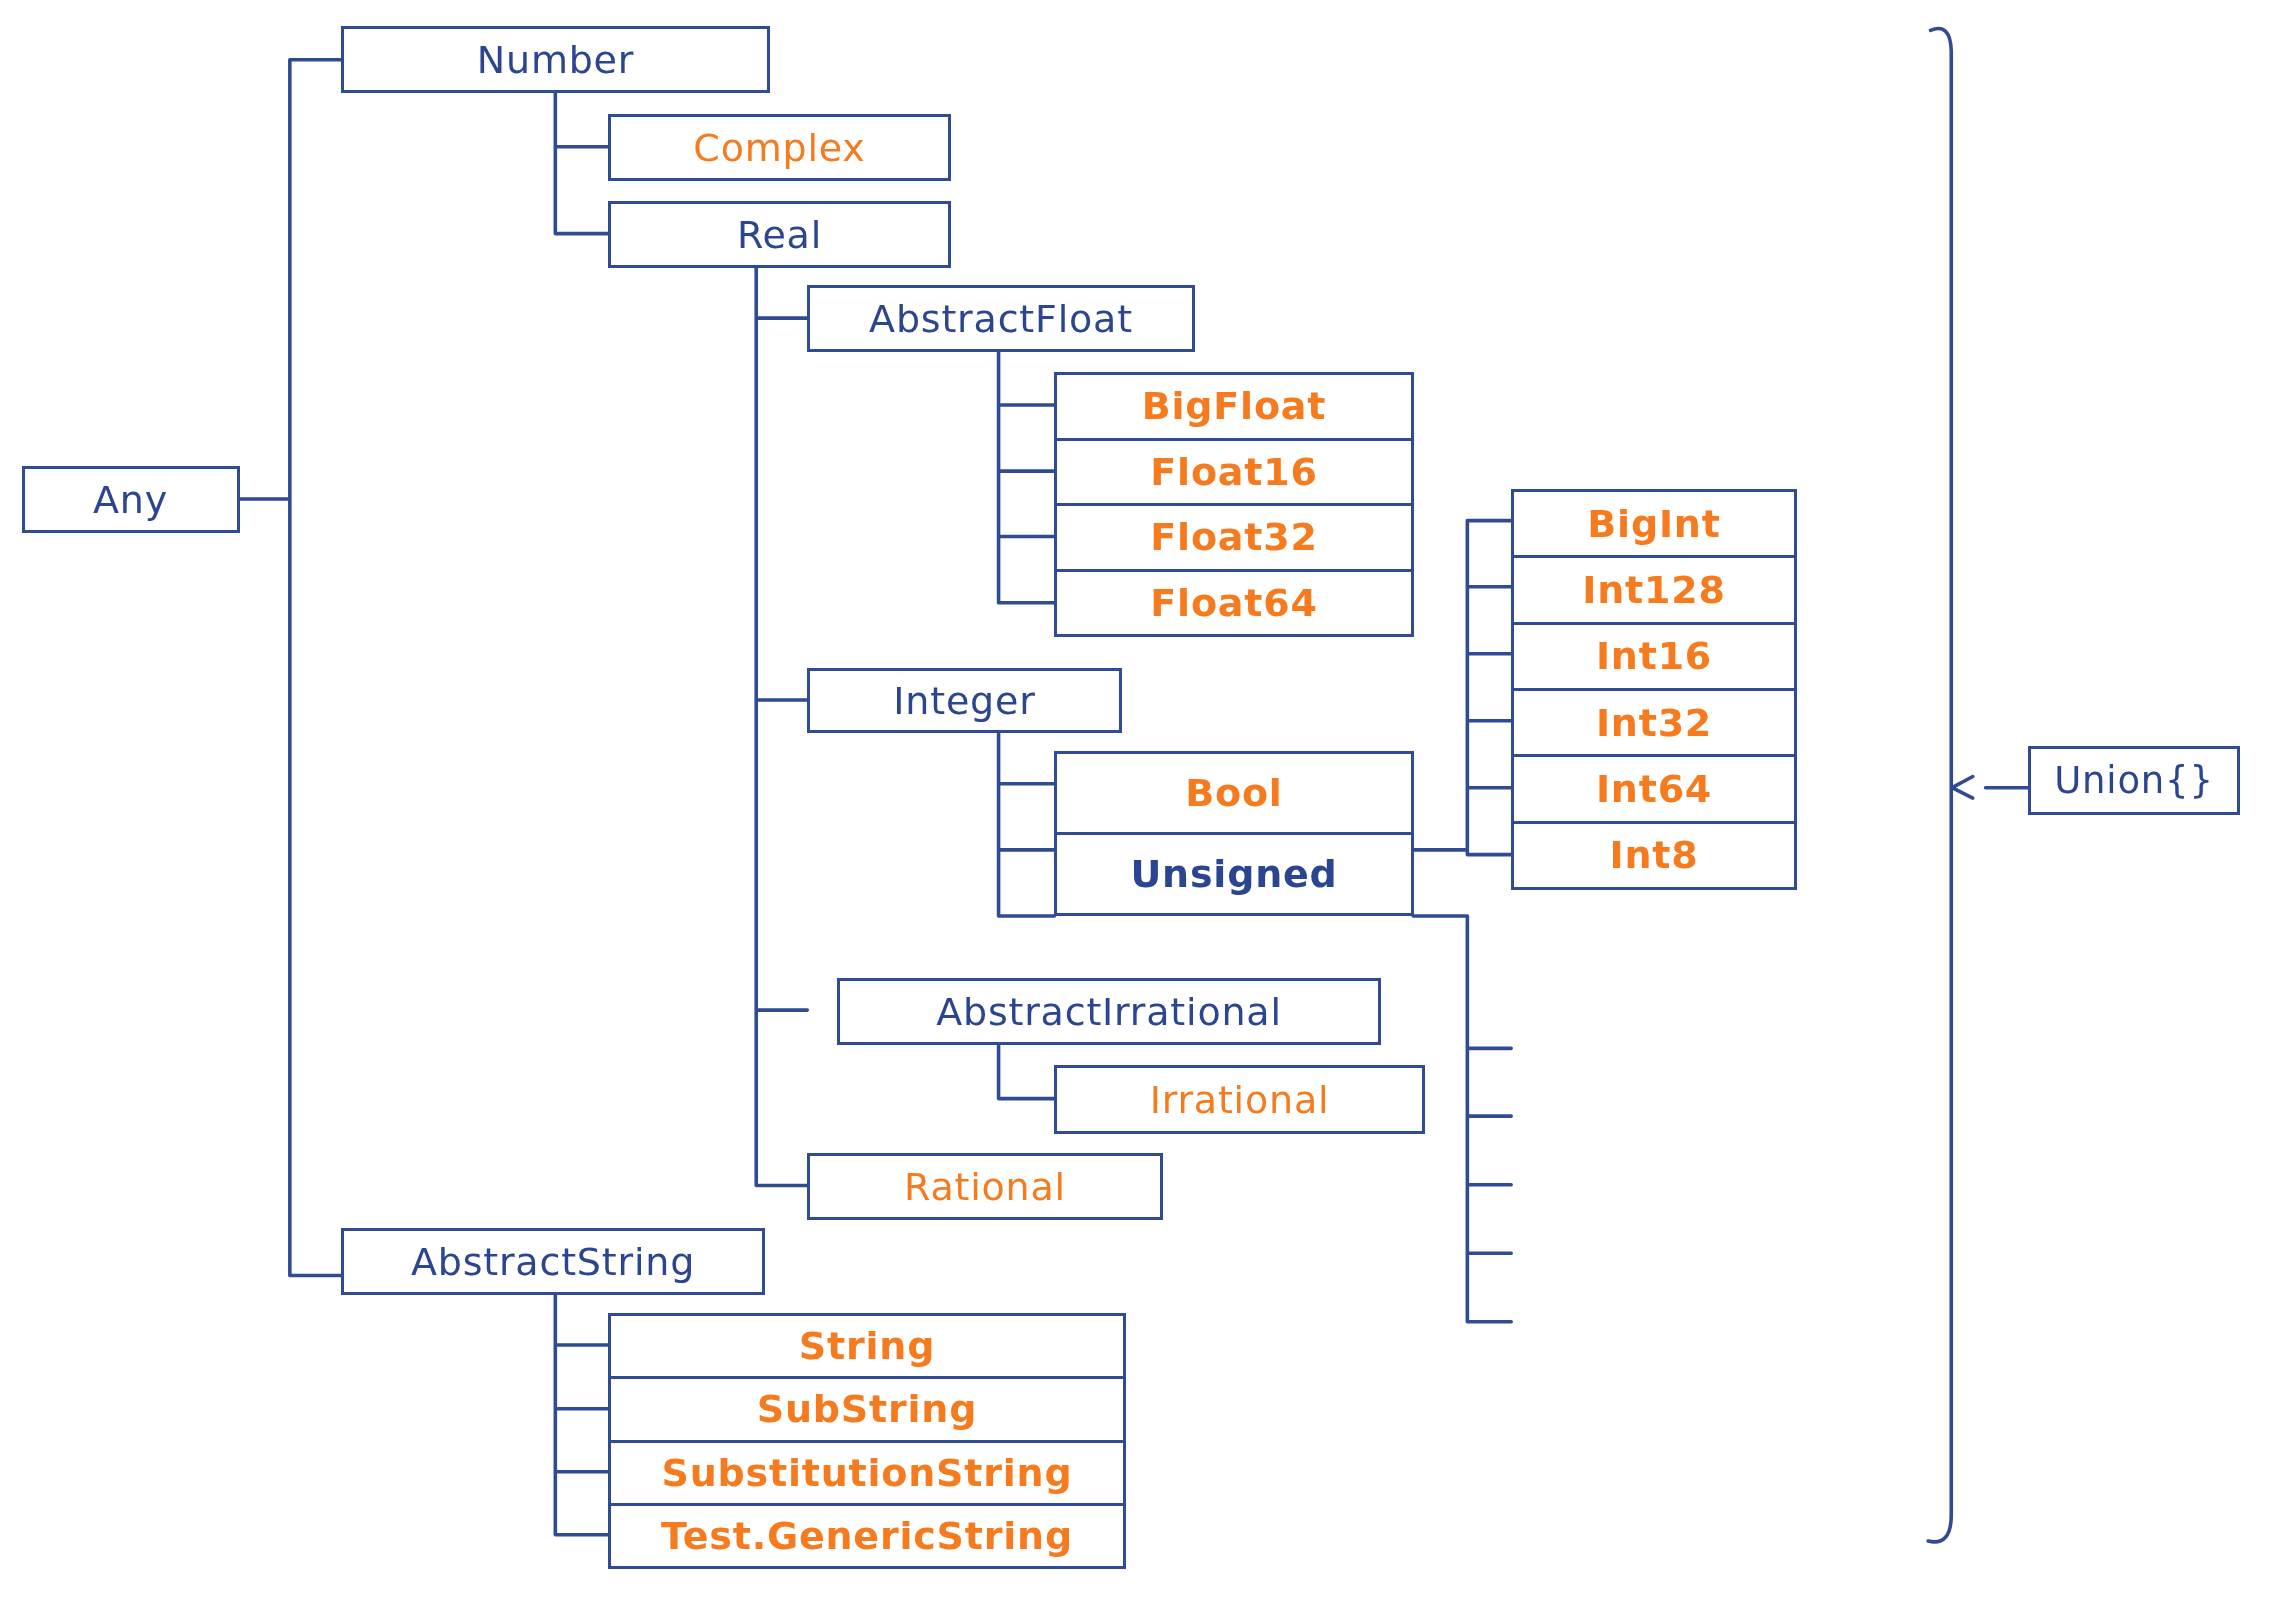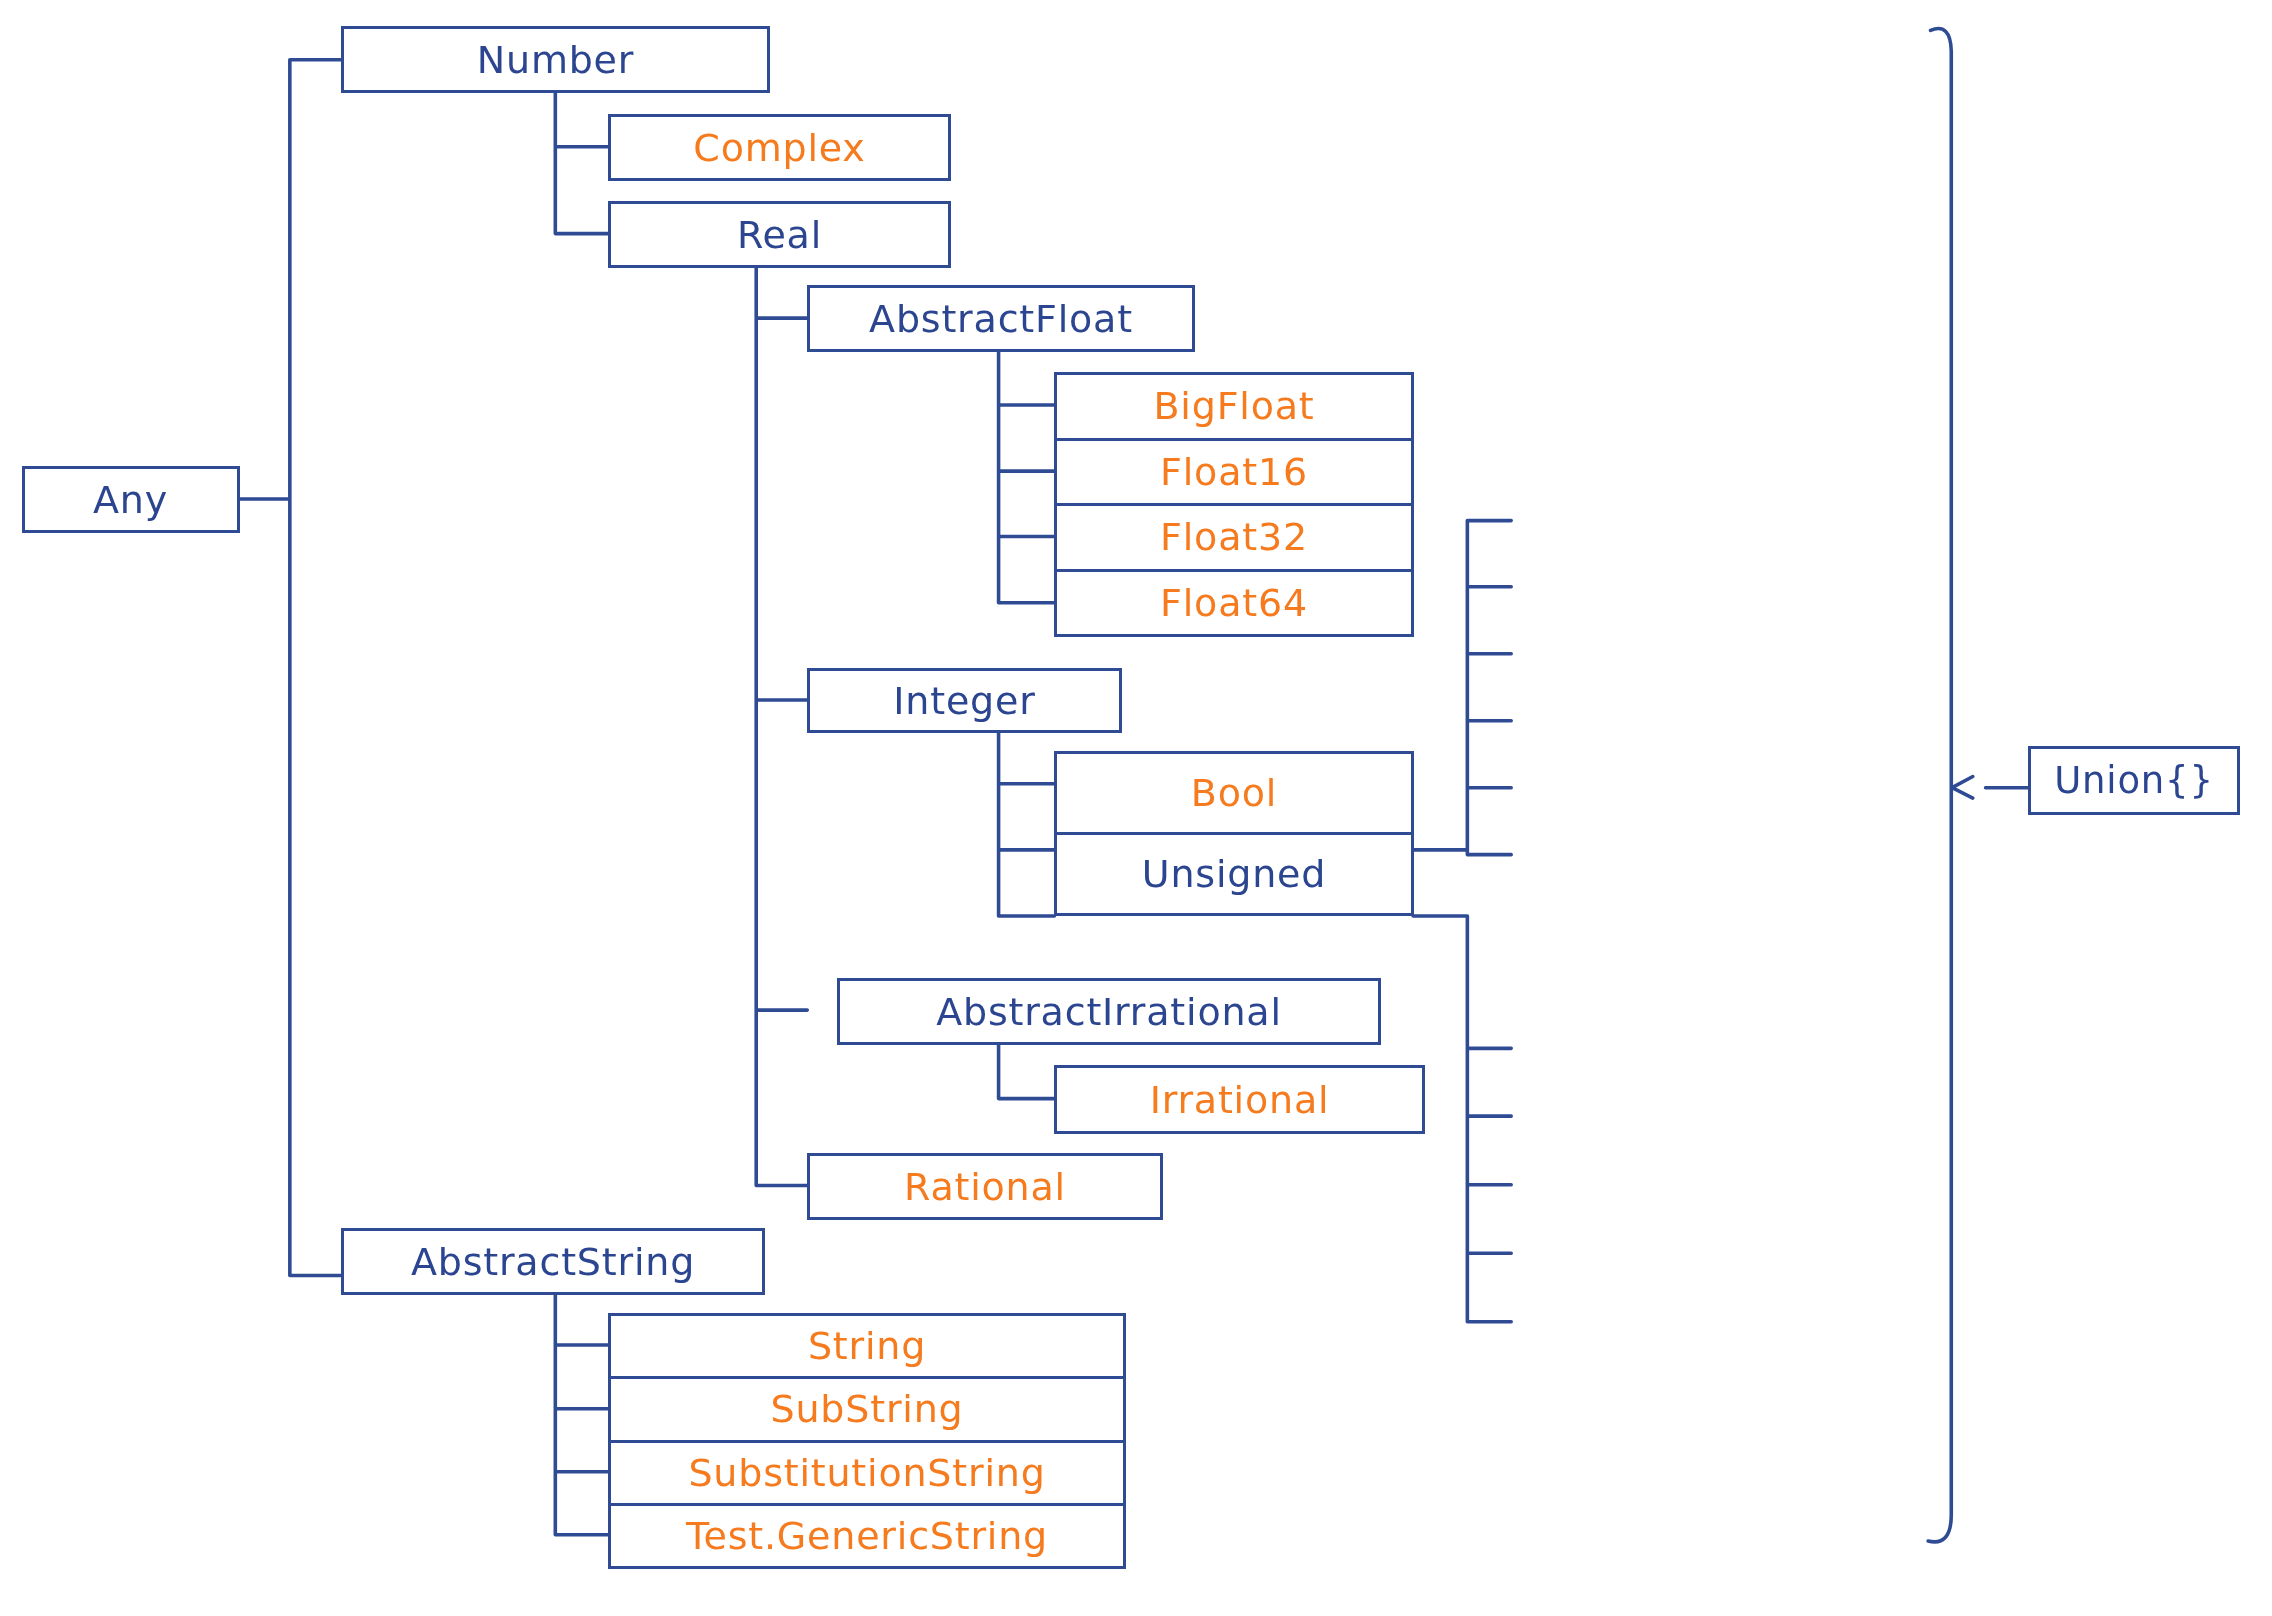--- a/index.html
+++ b/index.html
@@ -38,20 +38,21 @@
   }
   .stack {
     position: absolute;
     box-sizing: border-box;
     border: 3.2px solid var(--line);
     background: #ffffff;
     display: flex;
     flex-direction: column;
     font-size: 38px;
     letter-spacing: 0.8px;
+    font-weight: bold;
   }
   .stack .row {
     flex: 1;
     display: flex;
     align-items: center;
     justify-content: center;
     border-top: 3.2px solid var(--line);
   }
   .stack .row:first-child { border-top: none; }
   .abstract { color: var(--abstract); text-align: right; }
@@ -117,20 +118,40 @@
 
   <div class="stack" style="left:1054px;top:751px;width:360px;height:165px">
     <div class="row concrete">
       <span>Bool</span>
     </div>
     <div class="row abstract">
       <span>Unsigned</span>
     </div>
   </div>
 
+  <div class="stack" style="left:1511px;top:489px;width:286px;height:401px">
+    <div class="row concrete">
+      <span>BigInt</span>
+    </div>
+    <div class="row concrete">
+      <span>Int128</span>
+    </div>
+    <div class="row concrete">
+      <span>Int16</span>
+    </div>
+    <div class="row concrete">
+      <span>Int32</span>
+    </div>
+    <div class="row concrete">
+      <span>Int64</span>
+    </div>
+    <div class="row concrete">
+      <span>Int8</span>
+    </div>
+  </div>
 
   <div class="node abstract" style="left:837px;top:978px;width:544px;height:67px">
     <span>AbstractIrrational</span>
   </div>
 
   <div class="node concrete" style="left:1054px;top:1065px;width:371px;height:69px">
     <span>Irrational</span>
   </div>
 
   <div class="node concrete" style="left:807px;top:1153px;width:356px;height:67px">

